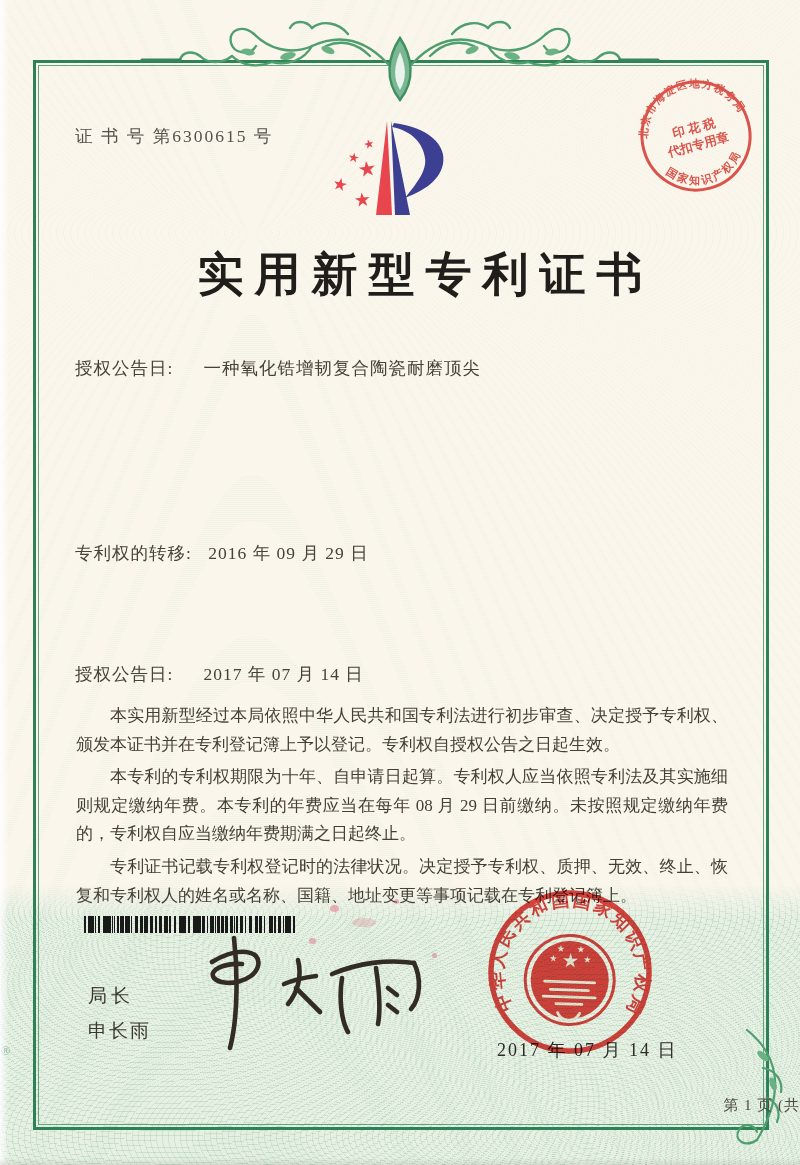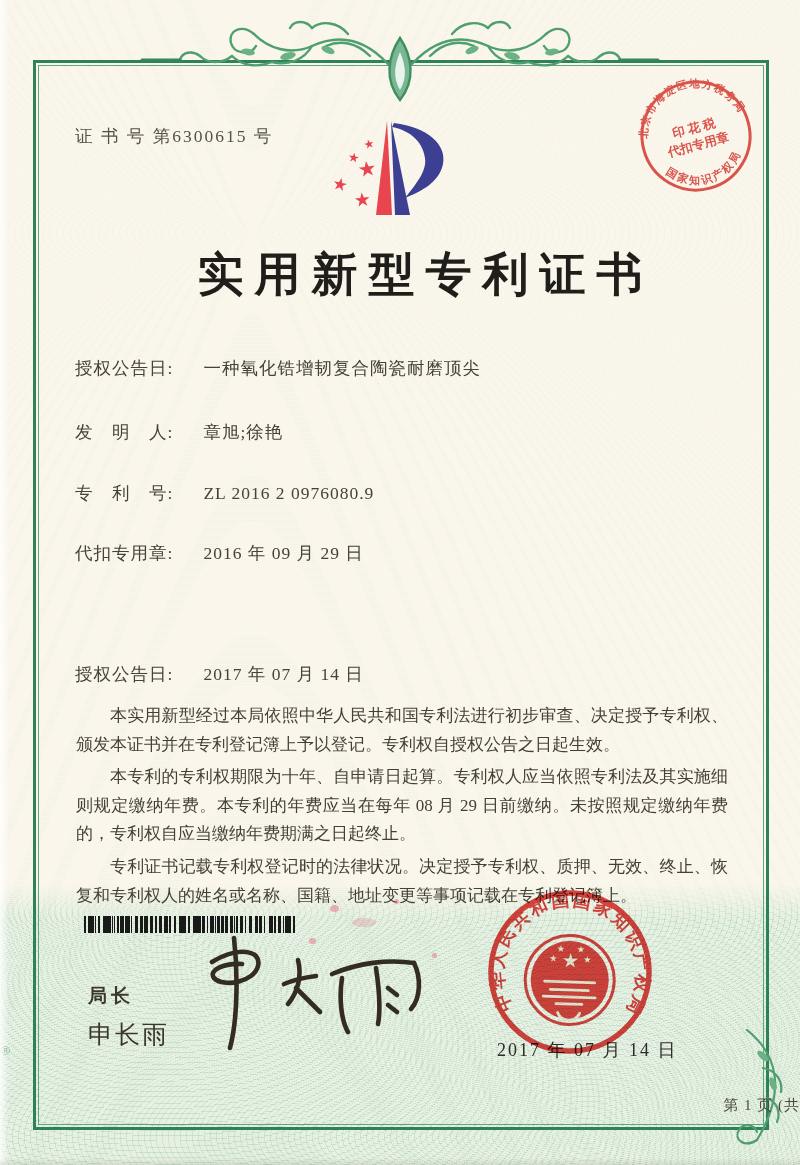--- a/index.html
+++ b/index.html
@@ -34,22 +34,22 @@
   .paras{position:absolute;left:72px;top:698px;width:660px;z-index:3;font-size:17px;
     line-height:28.6px;color:#453f34;text-align:justify;}
   .paras p{margin:4px;text-indent:2em;}
 
   .barcode{position:absolute;left:84px;top:916px;width:211px;height:17px;z-index:3;
     background-image:
       repeating-linear-gradient(90deg,#191919 0 2px,rgba(0,0,0,0) 2px 4px,#191919 4px 7px,rgba(0,0,0,0) 7px 9px,#191919 9px 10px,rgba(0,0,0,0) 10px 14px,#191919 14px 16px,rgba(0,0,0,0) 16px 19px),
       repeating-linear-gradient(90deg,#191919 0 1px,rgba(0,0,0,0) 1px 6px,#191919 6px 9px,rgba(0,0,0,0) 9px 11px,#191919 11px 12px,rgba(0,0,0,0) 12px 15px);}
   .speck{position:absolute;border-radius:50%;z-index:4;background:rgba(224,80,110,.4);}
 
-  .signer-title{position:absolute;left:88px;top:983px;z-index:3;font-size:19px;letter-spacing:4px;color:#3b362e;font-family:"Liberation Sans",sans-serif;font-weight:bold;}
-  .signer-name{position:absolute;left:88px;top:1018px;z-index:3;font-size:25px;letter-spacing:2px;color:#3b362e;font-family:"Liberation Sans",sans-serif;}
+  .signer-title{position:absolute;left:88px;top:983px;z-index:3;font-size:19px;letter-spacing:4px;color:#3b362e;font-family:"Liberation Sans",sans-serif;}
+  .signer-name{position:absolute;left:88px;top:1018px;z-index:3;font-size:19px;letter-spacing:2px;color:#3b362e;font-family:"Liberation Sans",sans-serif;}
   .signature{position:absolute;left:180px;top:932px;z-index:3;}
 
   .tax-stamp{position:absolute;left:634px;top:74px;z-index:4;transform:rotate(-15deg);mix-blend-mode:multiply;opacity:.93;}
   .office-seal{position:absolute;left:486px;top:888px;z-index:4;transform:rotate(2deg);mix-blend-mode:multiply;opacity:.95;}
   .issue-date{position:absolute;left:497px;top:1038px;z-index:3;font-size:18px;letter-spacing:2px;color:#2e2b26;}
 
   .footer{position:absolute;left:0;top:1096px;width:100%;text-align:right;z-index:3;
     font-size:15px;letter-spacing:1px;color:#4e4a42;}
   .garland{position:absolute;left:100px;top:4px;z-index:2;}
   .corner-flourish{position:absolute;left:733px;top:1028px;z-index:2;}
@@ -146,30 +146,22 @@
     <text x="0" y="-4" text-anchor="middle" fill="#dd4a43" font-size="12.5" font-weight="bold">印 花 税</text>
     <text x="0" y="13" text-anchor="middle" fill="#dd4a43" font-size="12.5" font-weight="bold">代扣专用章</text>
   </svg>
 
   <div class="title">实用新型专利证书</div>
 
   <div class="field" style="top:356px">
     <span class="flabel">授权公告日:</span>
     <span class="fvalue">一种氧化锆增韧复合陶瓷耐磨顶尖</span>
   </div>
-  <div class="field" style="top:420px">
-    <span class="flabel">发　明　人:</span>
-    <span class="fvalue">章旭;徐艳</span>
-  </div>
-  <div class="field" style="top:481px">
-    <span class="flabel">专　利　号:</span>
-    <span class="fvalue">ZL 2016 2 0976080.9</span>
-  </div>
   <div class="field" style="top:541px">
-    <span class="flabel">代扣专用章:</span>
+    <span class="flabel">专利权的转移:</span>
     <span class="fvalue">2016 年 09 月 29 日</span>
   </div>
   <div class="field" style="top:662px">
     <span class="flabel">授权公告日:</span>
     <span class="fvalue">2017 年 07 月 14 日</span>
   </div>
 
   <div class="paras">
     <p>本实用新型经过本局依照中华人民共和国专利法进行初步审查、决定授予专利权、颁发本证书并在专利登记簿上予以登记。专利权自授权公告之日起生效。</p>
     <p>本专利的专利权期限为十年、自申请日起算。专利权人应当依照专利法及其实施细则规定缴纳年费。本专利的年费应当在每年 08 月 29 日前缴纳。未按照规定缴纳年费的，专利权自应当缴纳年费期满之日起终止。</p>

